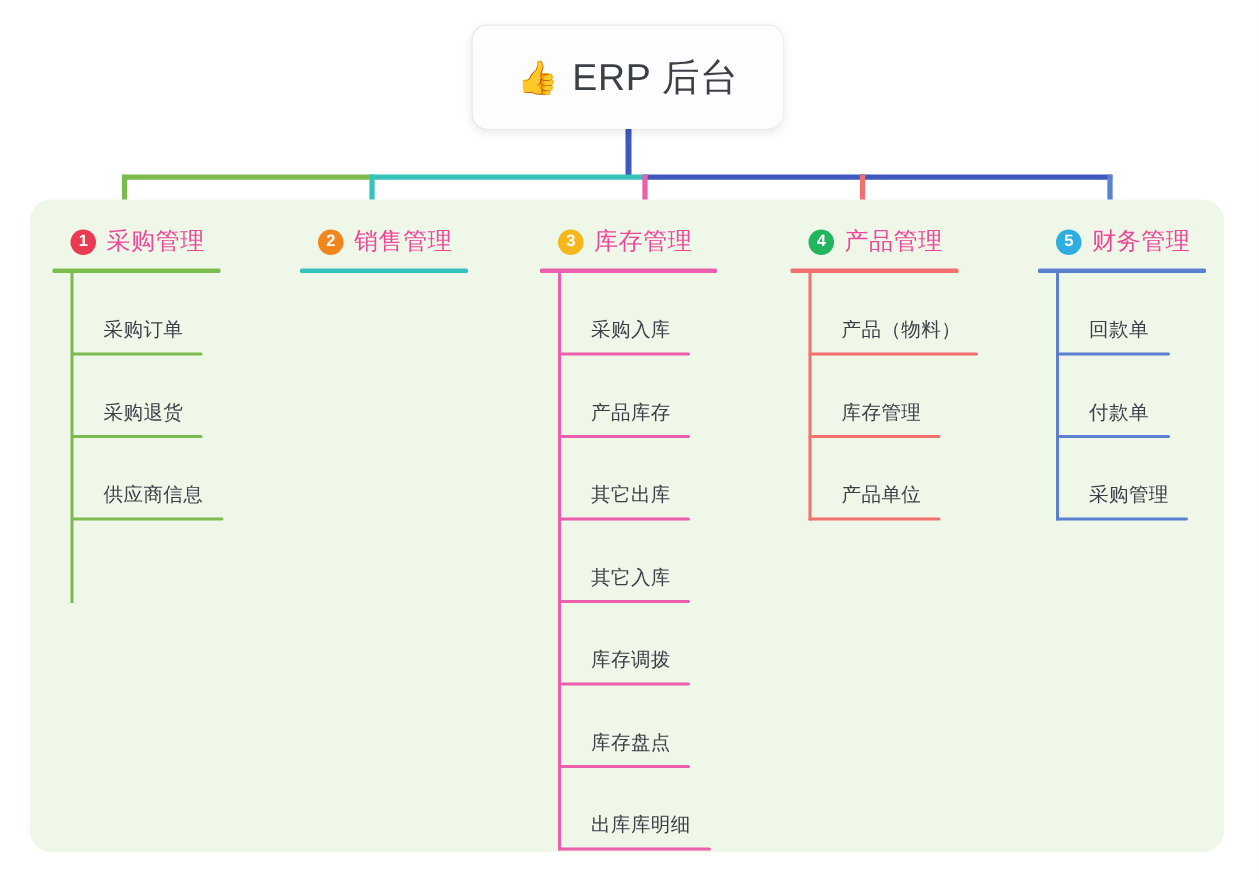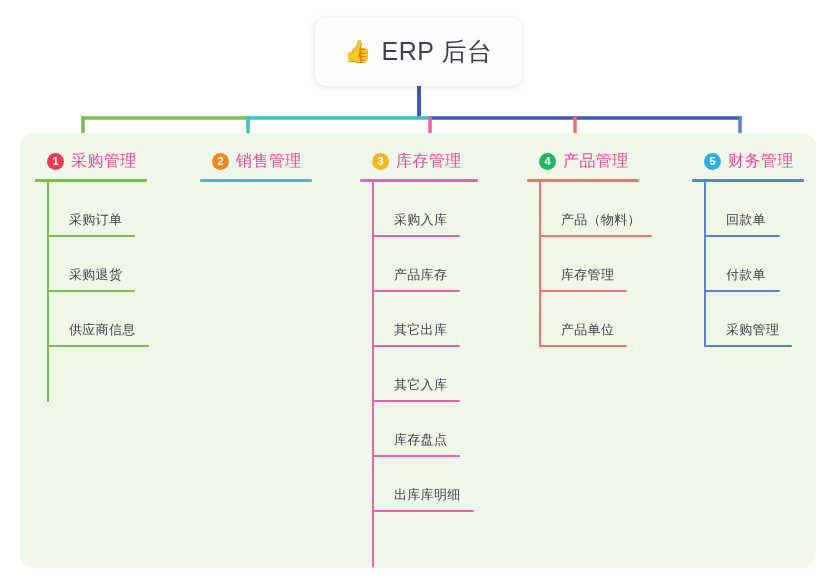--- a/index.html
+++ b/index.html
@@ -218,20 +218,24 @@
           </div>
           <div class="item">
             <span class="item-text">其它出库</span>
             <div class="item-rule" style="background: rgb(236, 95, 174); width: 88px;"></div>
           </div>
           <div class="item">
             <span class="item-text">其它入库</span>
             <div class="item-rule" style="background: rgb(236, 95, 174); width: 88px;"></div>
           </div>
           <div class="item">
+            <span class="item-text">库存调拨</span>
+            <div class="item-rule" style="background: rgb(236, 95, 174); width: 88px;"></div>
+          </div>
+          <div class="item">
             <span class="item-text">库存盘点</span>
             <div class="item-rule" style="background: rgb(236, 95, 174); width: 88px;"></div>
           </div>
           <div class="item">
             <span class="item-text">出库库明细</span>
             <div class="item-rule" style="background: rgb(236, 95, 174); width: 102px;"></div>
           </div>
         </div>
       </div>
       <div class="column" style="left: 527px; top: 146px;">

